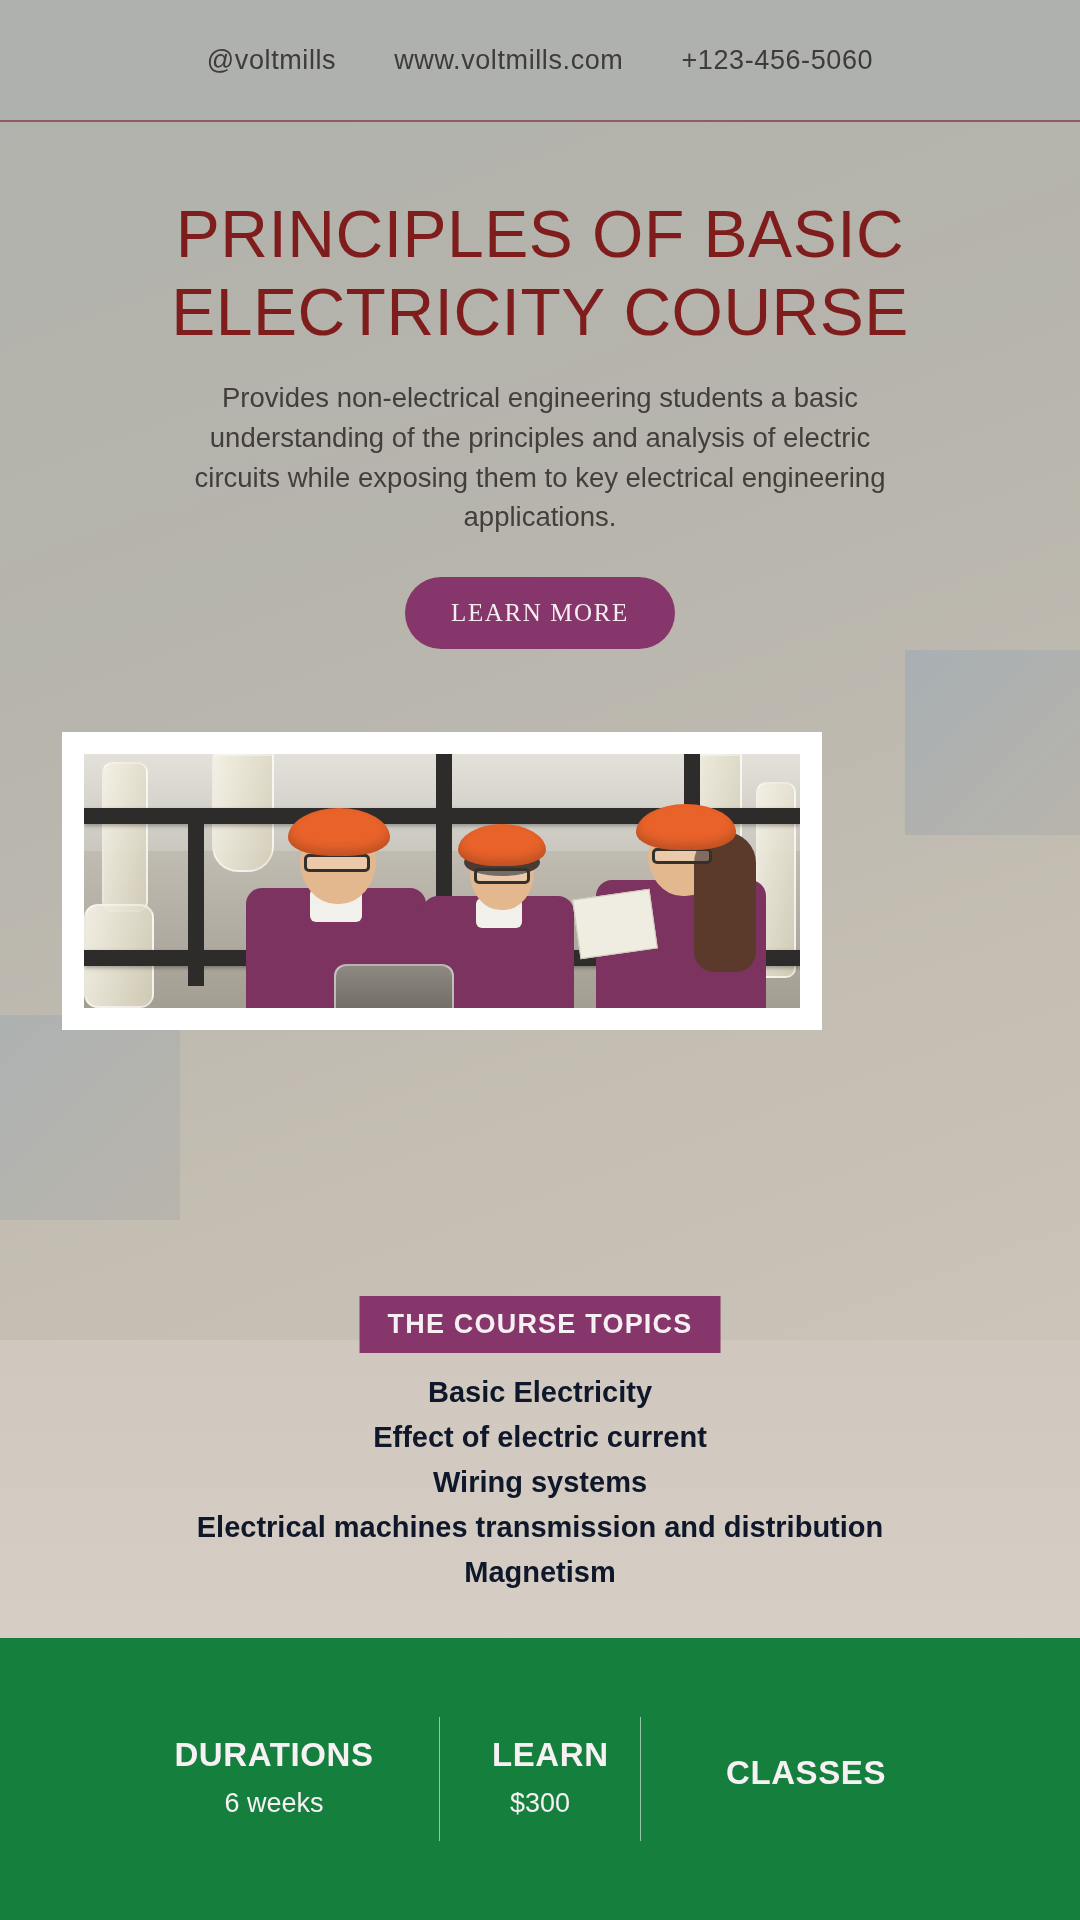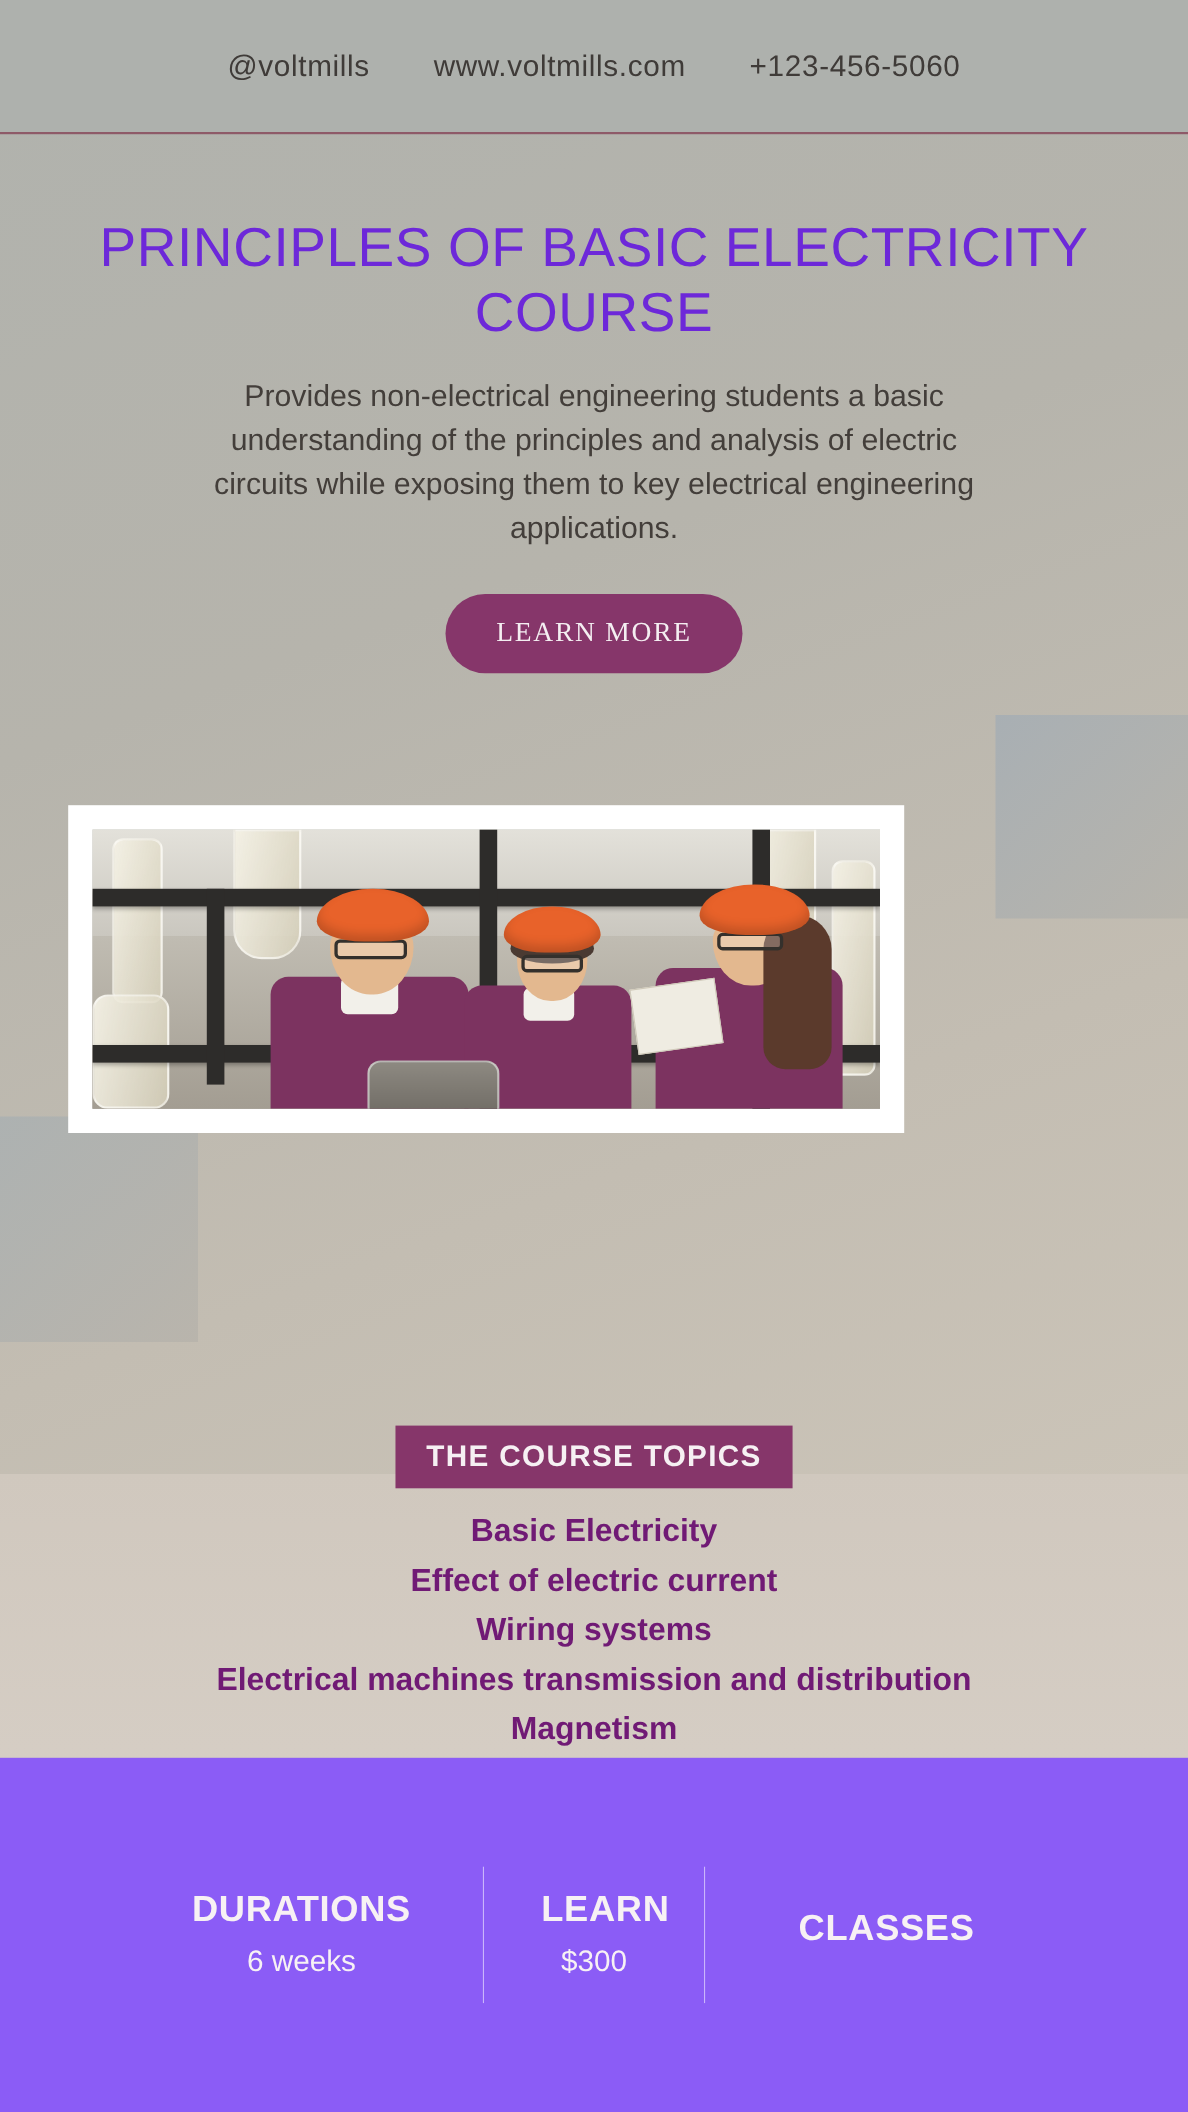--- a/index.html
+++ b/index.html
@@ -61,25 +61,25 @@
   .header .hitem { white-space: nowrap; }
 
   
   .hero {
     position: absolute;
     left: 0; top: 196px; width: 100%;
     text-align: center;
     padding: 0 70px;
   }
   .hero h1 {
-    font-size: 50px;
+    font-size: 66px;
     line-height: 1.18;
     letter-spacing: .5px;
     font-weight: 400;
-    color: #6d28d9;
+    color: #7f1d1d;
     text-transform: uppercase;
   }
   .hero p {
     margin: 26px auto 0;
     max-width: 700px;
     font-size: 27.5px;
     line-height: 1.45;
     color: #433e3a;
   }
   .cta-wrap {
@@ -186,31 +186,31 @@
     color: #f6f0f3;
     font-size: 27px;
     letter-spacing: 1.2px;
     font-weight: 700;
     padding: 13px 28px;
   }
   .topics-list {
     position: absolute;
     left: 0; top: 1370px; width: 100%;
     text-align: center;
-    color: #701a75;
+    color: #0f172a;
     font-size: 29px;
     font-weight: 700;
     line-height: 1.55;
   }
 
   
   .footer {
     position: absolute;
-    left: 0; bottom: 0; width: 100%; height: 322px;
-    background: #8b5cf6;
+    left: 0; bottom: 0; width: 100%; height: 282px;
+    background: #15803d;
     display: flex;
     align-items: center;
     justify-content: center;
   }
   .f-col {
     flex: 0 0 auto;
     text-align: center;
     color: #f7f1f4;
     padding: 0 52px;
   }

